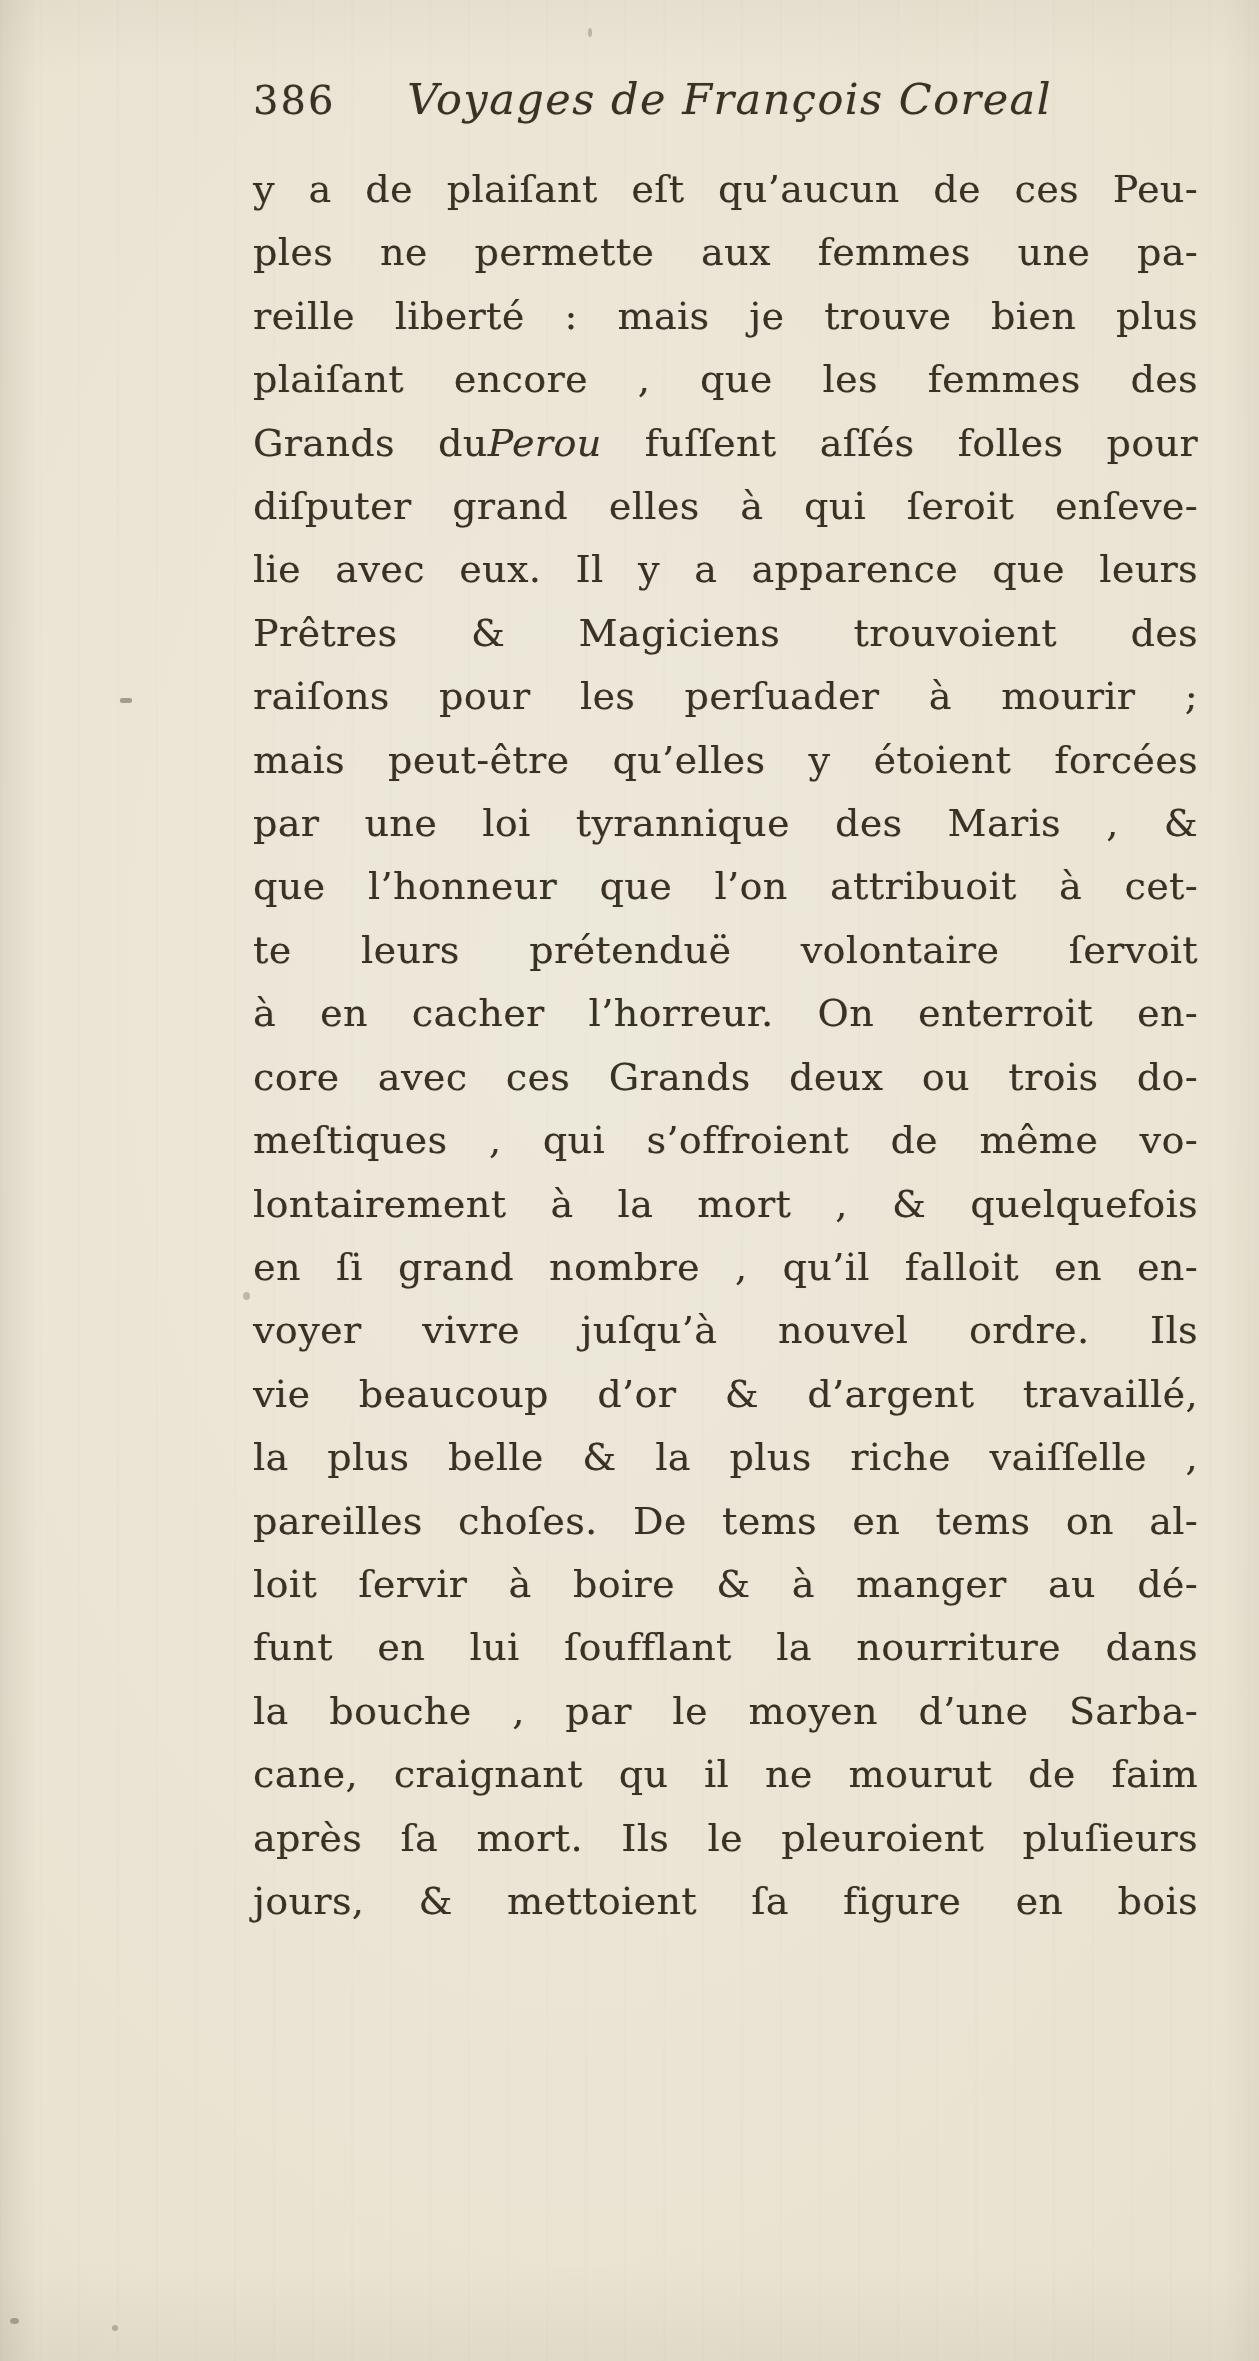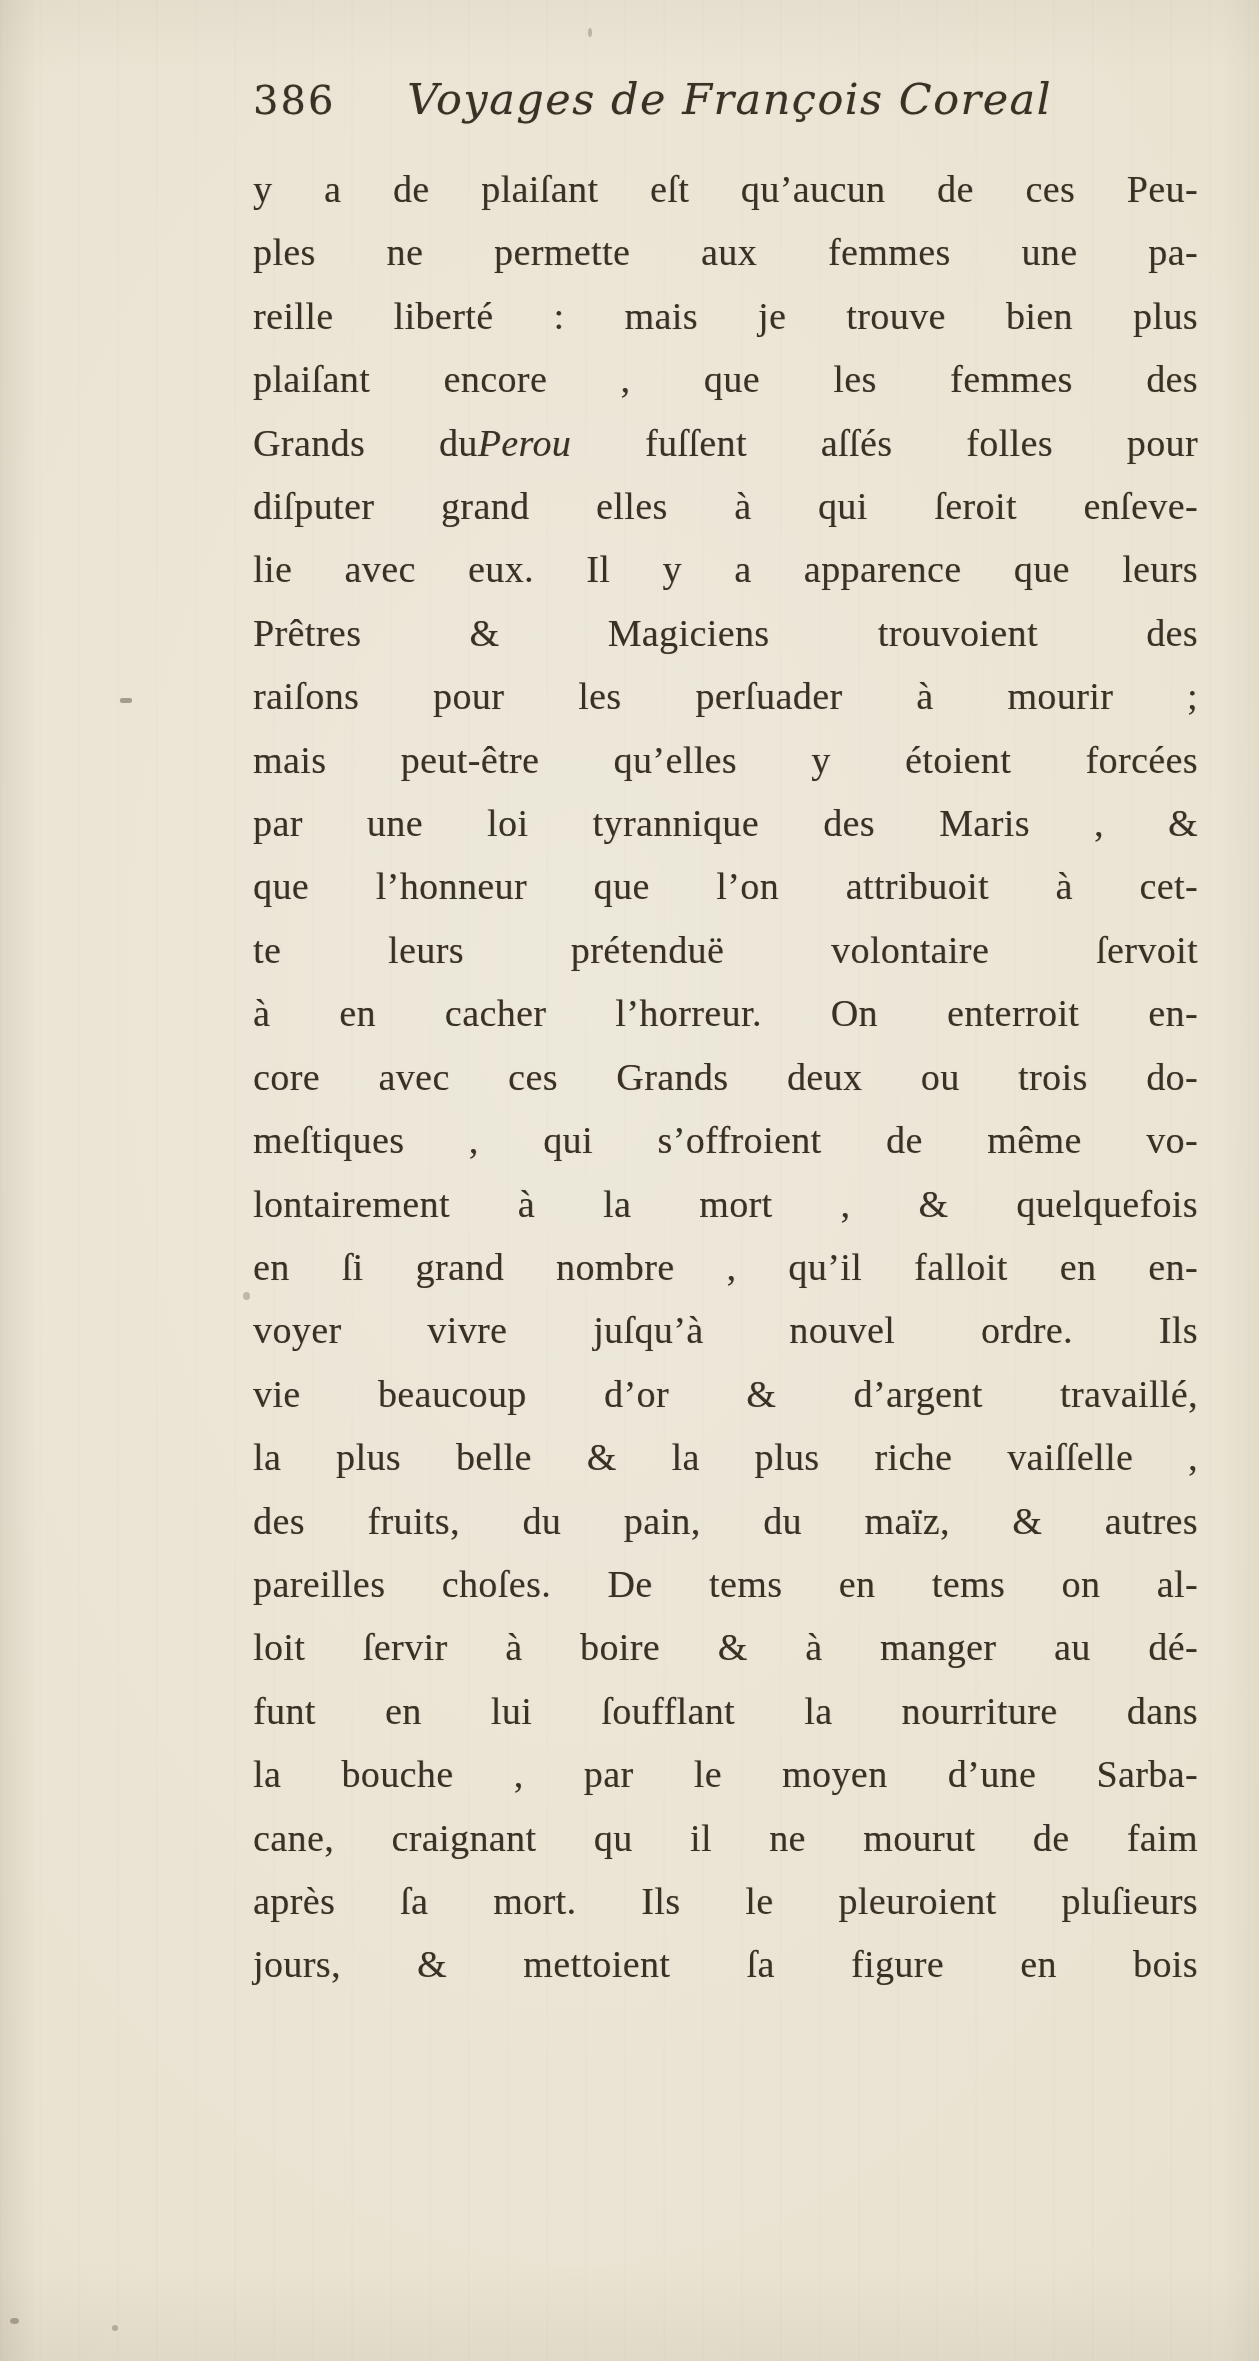--- a/index.html
+++ b/index.html
@@ -63,21 +63,20 @@
   }
   .line {
     font-size: 38px;
     line-height: 63.4px;
     text-align: justify;
     text-align-last: justify;
     -moz-text-align-last: justify;
     letter-spacing: 0.4px;
     word-spacing: 1px;
     text-shadow: 0.4px 0.4px 0.7px rgba(58,49,38,0.38);
-    font-family: Liberation Serif, serif;
   }
   .seg.it {
     font-style: italic;
   }
 </style>
 </head>
 <body style="--paper: #e8e2d0; --ink: #3a3126;">
 
 <div class="paper-surface"></div>
 
@@ -107,21 +106,20 @@
       <div class="line"><span class="seg">que l’honneur que l’on attribuoit à cet-</span></div>
       <div class="line"><span class="seg">te leurs prétenduë volontaire ſervoit</span></div>
       <div class="line"><span class="seg">à en cacher l’horreur. On enterroit en-</span></div>
       <div class="line"><span class="seg">core avec ces Grands deux ou trois do-</span></div>
       <div class="line"><span class="seg">meſtiques , qui s’offroient de même vo-</span></div>
       <div class="line"><span class="seg">lontairement à la mort , &amp; quelquefois</span></div>
       <div class="line"><span class="seg">en ſi grand nombre , qu’il falloit en en-</span></div>
       <div class="line"><span class="seg">voyer vivre juſqu’à nouvel ordre. Ils</span></div>
       <div class="line"><span class="seg">vie beaucoup d’or &amp; d’argent travaillé,</span></div>
       <div class="line"><span class="seg">la plus belle &amp; la plus riche vaiſſelle ,</span></div>
-      <div class="line"><span class="seg">des fruits, du pain, du maïz, &amp; autres</span></div>
       <div class="line"><span class="seg">pareilles choſes. De tems en tems on al-</span></div>
       <div class="line"><span class="seg">loit ſervir à boire &amp; à manger au dé-</span></div>
       <div class="line"><span class="seg">funt en lui ſoufflant la nourriture dans</span></div>
       <div class="line"><span class="seg">la bouche , par le moyen d’une Sarba-</span></div>
       <div class="line"><span class="seg">cane, craignant qu il ne mourut de faim</span></div>
       <div class="line"><span class="seg">après ſa mort. Ils le pleuroient pluſieurs</span></div>
       <div class="line"><span class="seg">jours, &amp; mettoient ſa figure en bois</span></div>
     </div>
 </div>
 

